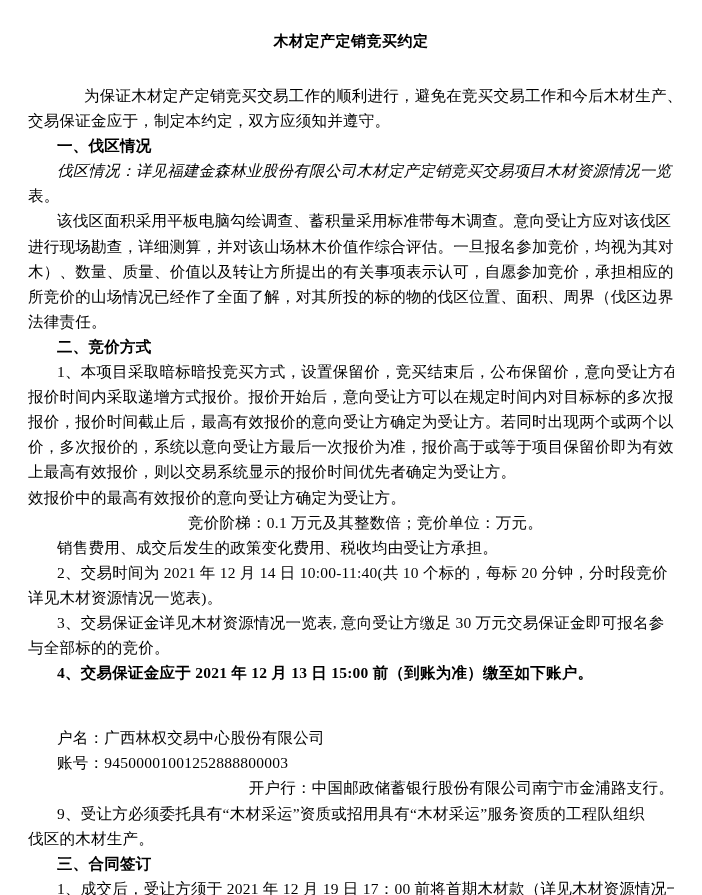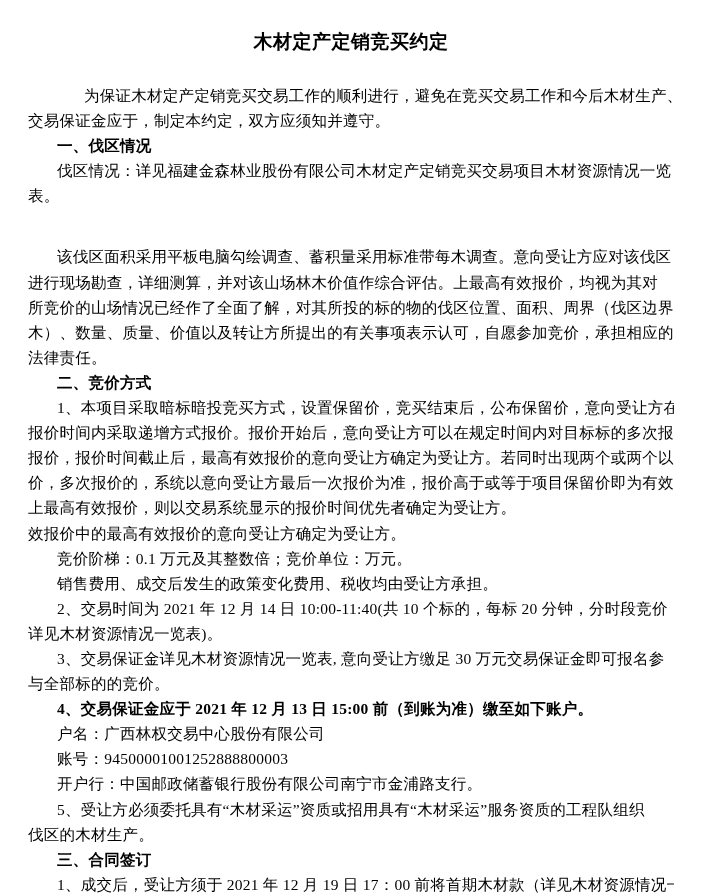--- a/index.html
+++ b/index.html
@@ -9,21 +9,21 @@
     height: 895px;
     background: #ffffff;
     color: #000000;
     font-family: "Liberation Serif", "DejaVu Serif", serif;
     overflow: hidden;
     box-sizing: border-box;
   }
   .doc-title {
     margin: 0;
     padding-top: 30px;
-    font-size: 19px;
+    font-size: 15px;
     line-height: 23px;
     font-weight: bold;
     text-align: center;
     letter-spacing: 0.5px;
   }
   .doc-body {
     margin-top: 30px;
     padding: 0 28px;
     font-size: 15.5px;
     line-height: 25.1px;
@@ -43,71 +43,71 @@
   <h1 class="doc-title">木材定产定销竞买约定</h1>
   <div class="doc-body" id="doc-body">
       <div class="block para">
         <div class="line" style="padding-left: 56px;">为保证木材定产定销竞买交易工作的顺利进行，避免在竞买交易工作和今后木材生产、销</div>
         <div class="line">交易保证金应于，制定本约定，双方应须知并遵守。</div>
       </div>
       <div class="block heading">
         <div class="line" style="padding-left: 29px;">一、伐区情况</div>
       </div>
       <div class="block para">
-        <div class="line" style="padding-left: 29px;">伐区情况：详见福建金森林业股份有限公司木材定产定销竞买交易项目木材资源情况一览</div>
+        <div class="line" style="padding-left: 29px; font-style: italic;">伐区情况：详见福建金森林业股份有限公司木材定产定销竞买交易项目木材资源情况一览</div>
         <div class="line">表。</div>
       </div>
       <div class="block para">
-        <div class="line" style="padding-left: 29px; margin-top: 36px;">该伐区面积采用平板电脑勾绘调查、蓄积量采用标准带每木调查。意向受让方应对该伐区</div>
-        <div class="line">进行现场勘查，详细测算，并对该山场林木价值作综合评估。上最高有效报价，均视为其对</div>
+        <div class="line" style="padding-left: 29px;">该伐区面积采用平板电脑勾绘调查、蓄积量采用标准带每木调查。意向受让方应对该伐区</div>
+        <div class="line">进行现场勘查，详细测算，并对该山场林木价值作综合评估。一旦报名参加竞价，均视为其对</div>
+        <div class="line">木）、数量、质量、价值以及转让方所提出的有关事项表示认可，自愿参加竞价，承担相应的</div>
         <div class="line">所竞价的山场情况已经作了全面了解，对其所投的标的物的伐区位置、面积、周界（伐区边界</div>
-        <div class="line">木）、数量、质量、价值以及转让方所提出的有关事项表示认可，自愿参加竞价，承担相应的</div>
         <div class="line">法律责任。</div>
       </div>
       <div class="block heading">
         <div class="line" style="padding-left: 29px;">二、竞价方式</div>
       </div>
       <div class="block para">
         <div class="line" style="padding-left: 29px;">1、本项目采取暗标暗投竞买方式，设置保留价，竞买结束后，公布保留价，意向受让方在</div>
         <div class="line">报价时间内采取递增方式报价。报价开始后，意向受让方可以在规定时间内对目标标的多次报</div>
         <div class="line">报价，报价时间截止后，最高有效报价的意向受让方确定为受让方。若同时出现两个或两个以</div>
         <div class="line">价，多次报价的，系统以意向受让方最后一次报价为准，报价高于或等于项目保留价即为有效</div>
         <div class="line">上最高有效报价，则以交易系统显示的报价时间优先者确定为受让方。</div>
       </div>
       <div class="block para">
         <div class="line">效报价中的最高有效报价的意向受让方确定为受让方。</div>
       </div>
       <div class="block para">
-        <div class="line" style="padding-left: 29px;">竞价阶梯：0.1 万元及其整数倍；竞价单位：万元。</div>
+        <div class="line" style="padding-left: 29px; text-align: center;">竞价阶梯：0.1 万元及其整数倍；竞价单位：万元。</div>
       </div>
       <div class="block para">
         <div class="line" style="padding-left: 29px;">销售费用、成交后发生的政策变化费用、税收均由受让方承担。</div>
       </div>
       <div class="block para">
         <div class="line" style="padding-left: 29px;">2、交易时间为 2021 年 12 月 14 日 10:00-11:40(共 10 个标的，每标 20 分钟，分时段竞价，</div>
         <div class="line">详见木材资源情况一览表)。</div>
       </div>
       <div class="block para">
         <div class="line" style="padding-left: 29px;">3、交易保证金详见木材资源情况一览表, 意向受让方缴足 30 万元交易保证金即可报名参</div>
         <div class="line">与全部标的的竞价。</div>
       </div>
       <div class="block para">
         <div class="line" style="padding-left: 29px; font-weight: bold;">4、交易保证金应于 2021 年 12 月 13 日 15:00 前（到账为准）缴至如下账户。</div>
       </div>
       <div class="block para">
-        <div class="line" style="padding-left: 29px;">户名：广西林权交易中心股份有限公司</div>
+        <div class="line" style="padding-left: 29px; margin-top: 40px;">户名：广西林权交易中心股份有限公司</div>
       </div>
       <div class="block para">
         <div class="line" style="padding-left: 29px;">账号：94500001001252888800003</div>
       </div>
       <div class="block para">
-        <div class="line" style="padding-left: 29px;">开户行：中国邮政储蓄银行股份有限公司南宁市金浦路支行。</div>
+        <div class="line" style="padding-left: 29px; text-align: right;">开户行：中国邮政储蓄银行股份有限公司南宁市金浦路支行。</div>
       </div>
       <div class="block para">
-        <div class="line" style="padding-left: 29px;">5、受让方必须委托具有“木材采运”资质或招用具有“木材采运”服务资质的工程队组织</div>
+        <div class="line" style="padding-left: 29px;">9、受让方必须委托具有“木材采运”资质或招用具有“木材采运”服务资质的工程队组织</div>
         <div class="line">伐区的木材生产。</div>
       </div>
       <div class="block heading">
         <div class="line" style="padding-left: 29px;">三、合同签订</div>
       </div>
       <div class="block para">
         <div class="line" style="padding-left: 29px;">1、成交后，受让方须于 2021 年 12 月 19 日 17：00 前将首期木材款（详见木材资源情况一</div>
       </div>
     </div>
 </div>

